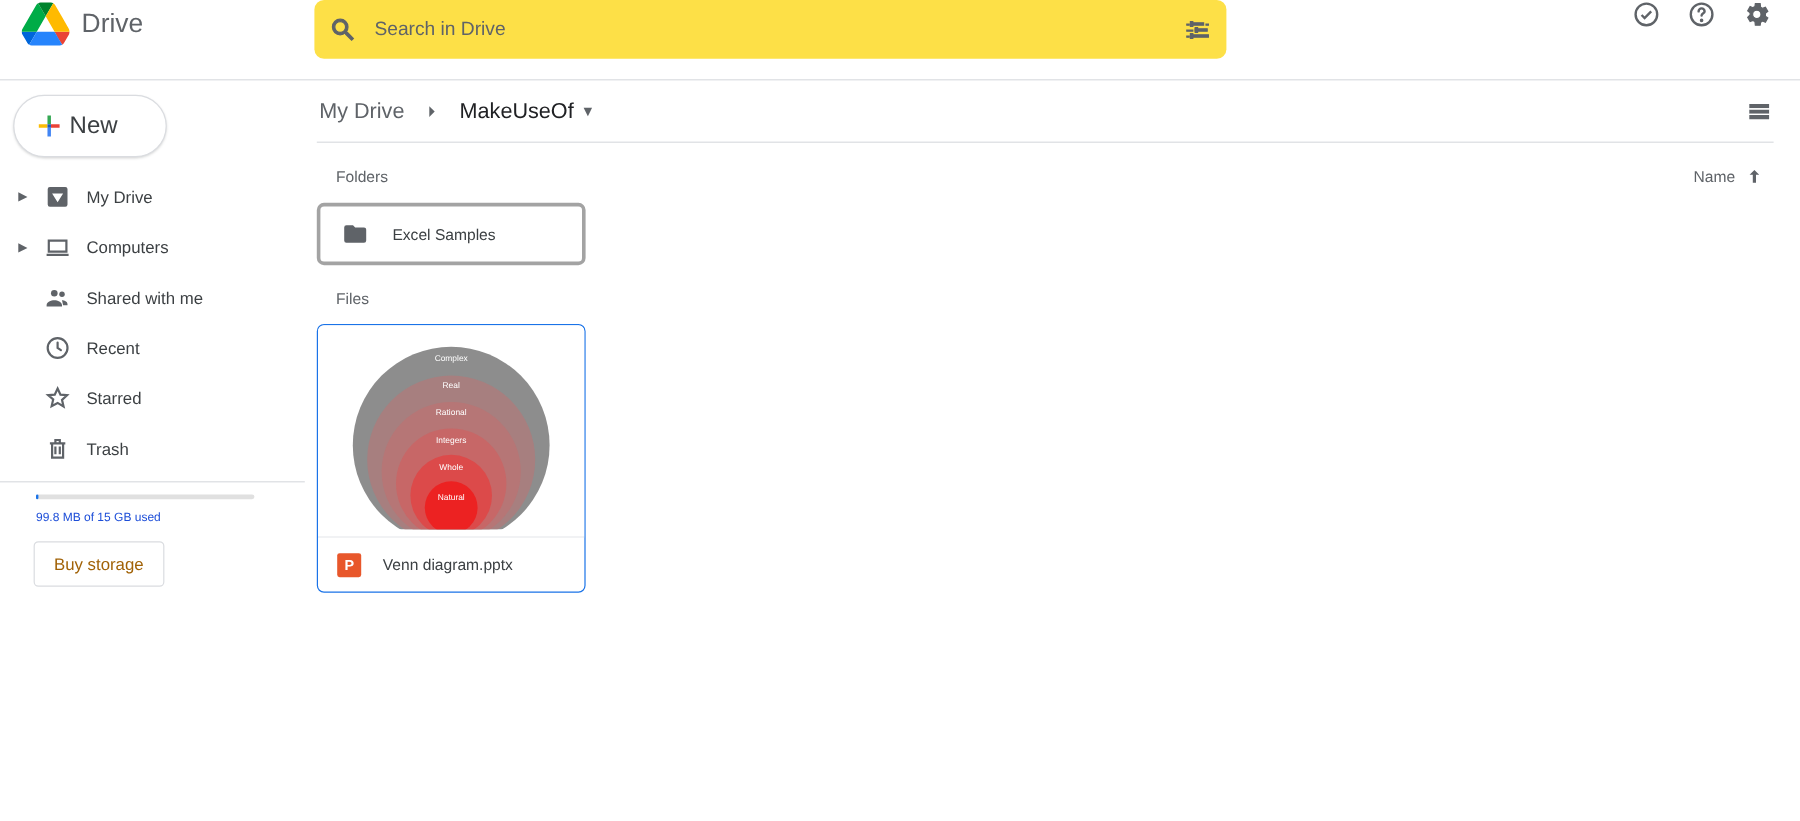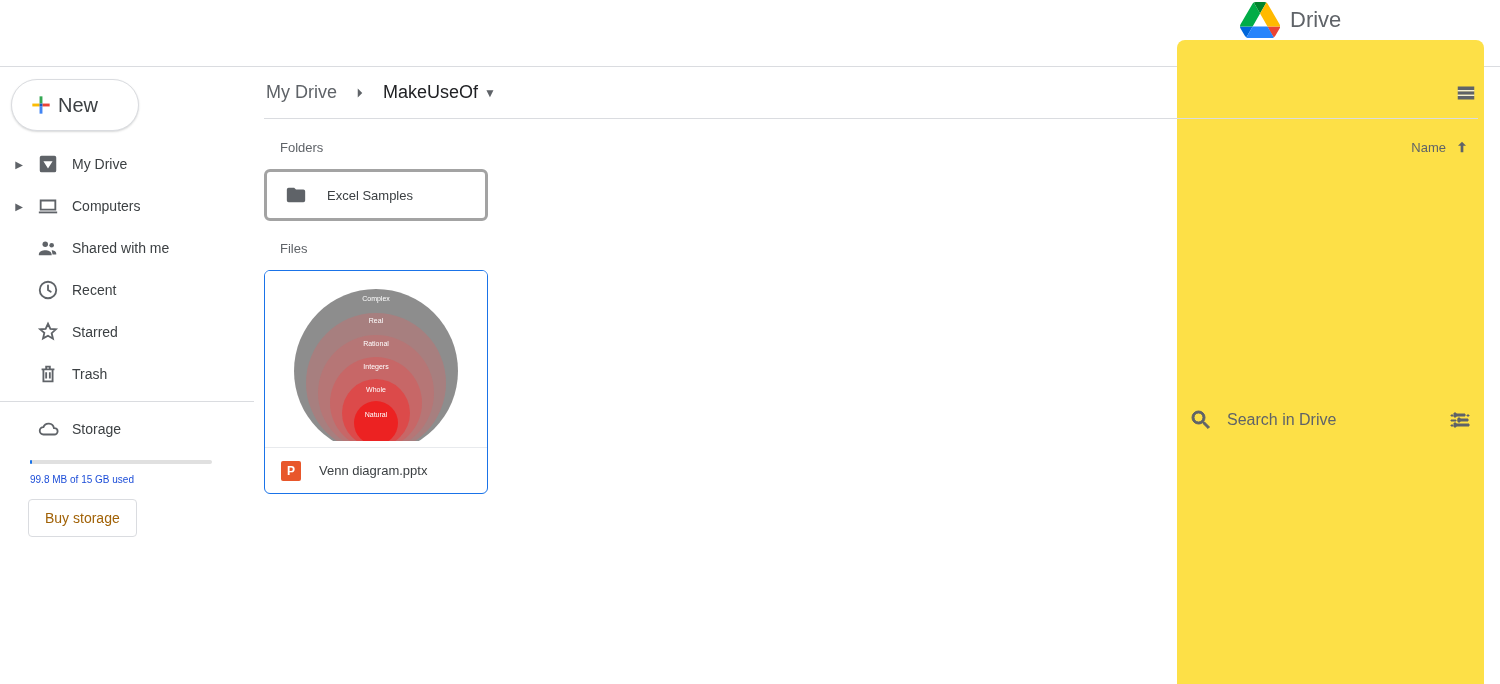--- a/index.html
+++ b/index.html
@@ -1,17 +1,17 @@
 <!DOCTYPE html>
 <html><head>
 <meta charset="utf-8">
 <style>
   * { box-sizing: border-box; margin: 0; padding: 0; font-family: Arial, Roboto, "Segoe UI", sans-serif; }
   body { background: #fff; color: #202124; width: 1500px; height: 684px; overflow: hidden; }
-  .header { display: flex; align-items: flex-end; height: 67px; padding: 0 16px 0 18px; border-bottom: 1px solid #dadce0; flex-direction: column; }
+  .header { display: flex; align-items: flex-start; height: 67px; padding: 0 16px 0 18px; border-bottom: 1px solid #dadce0; }
   .logo-block { display: flex; align-items: center; width: 244px; gap: 10px; }
   .app-name { font-size: 22px; color: #5f6368; }
   .logo-svg { width: 40px; height: 40px; }
   .search-bar { flex: 0 0 760px; height: 49px; background: #fde047; border-radius: 8px; display: flex; align-items: center; padding: 0 12px; }
   .search-bar svg { fill: #5f6368; }
   .search-input { flex: 1; border: none; background: transparent; font-size: 16px; color: #5f6368; outline: none; padding: 0 14px; }
   .search-input::placeholder { color: #5f6368; }
   .header-spacer { flex: 1; }
   .header-icons { display: flex; align-items: center; gap: 22px; padding-right: 8px; }
   .hicon { width: 24px; height: 24px; color: #5f6368; cursor: pointer; display:flex; align-items:center; justify-content:center;}
@@ -174,30 +174,20 @@
             <svg width="22" height="22" viewBox="0 0 24 24">
               <path fill="none" stroke="#5f6368" stroke-width="2" d="M5 7h14M10 4h4v3h-4zM7 7v13h10V7M10 10v7M14 10v7"></path>
             </svg>
           </span>
         <span>Trash</span>
       </li>
     </ul>
 
     <div class="divider"></div>
 
-    <ul class="nav">
-      <li class="noexpand">
-        <span class="nicon">
-            <svg width="22" height="22" viewBox="0 0 24 24">
-              <path fill="none" stroke="#5f6368" stroke-width="2" d="M7 18a4 4 0 010-8 6 6 0 0111.5 1H19a3.5 3.5 0 010 7z"></path>
-            </svg>
-          </span>
-        <span>Storage</span>
-      </li>
-    </ul>
     <div class="storage-bar"></div>
     <div class="storage-text">99.8 MB of 15 GB used</div>
     <button class="buy-btn">Buy storage</button>
   </aside>
 
   <main class="main">
     <div class="crumbs">
       <span class="crumb">My Drive</span>
       <span class="crumb-sep">
         <svg width="18" height="18" viewBox="0 0 24 24">

